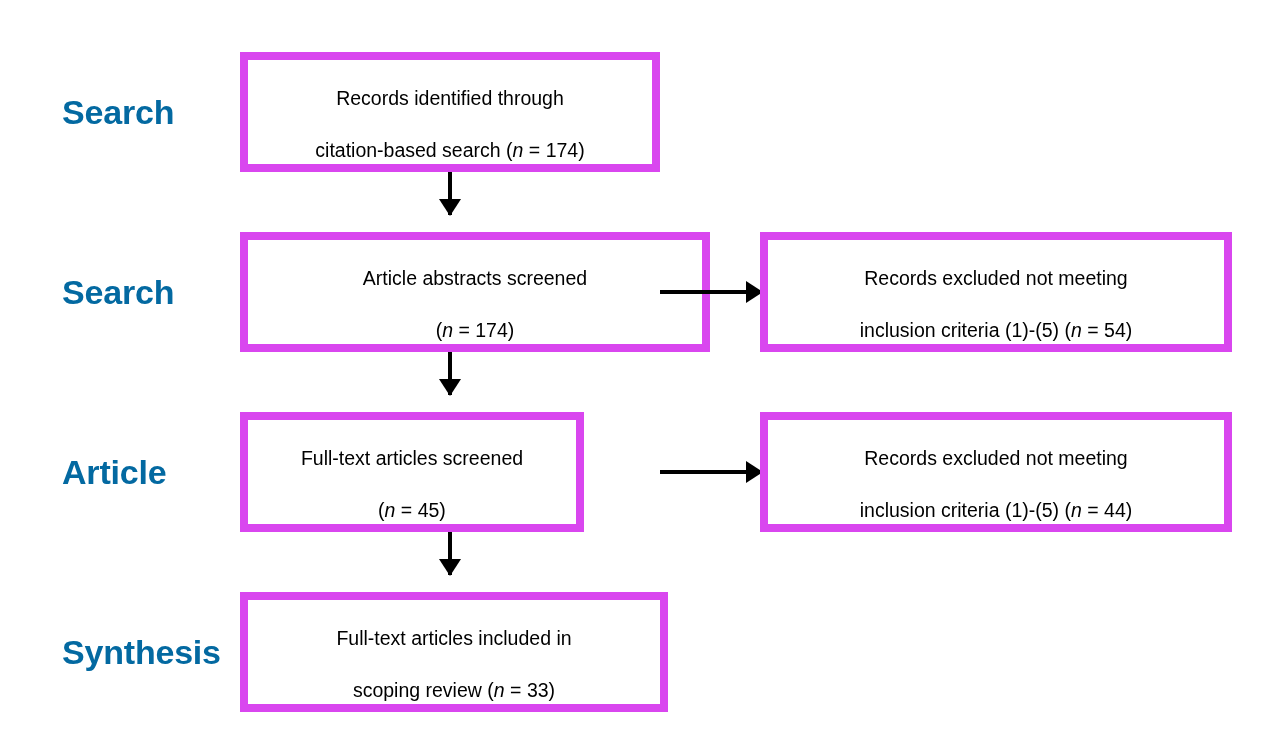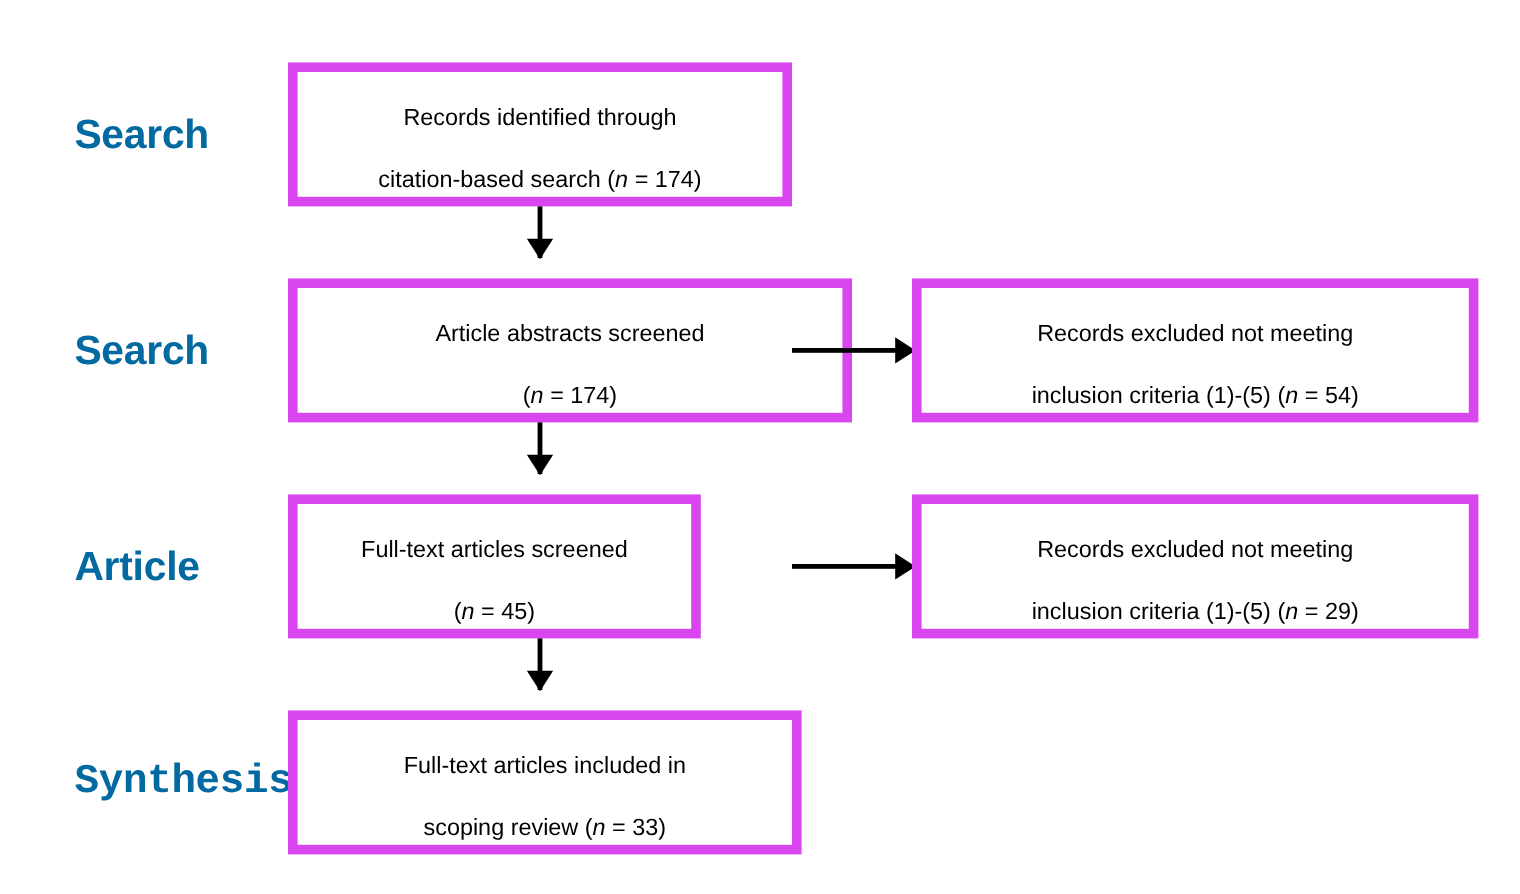--- a/index.html
+++ b/index.html
@@ -100,21 +100,21 @@
 <body>
 
 <div id="canvas">
 
   <div class="stage-label" style="top: 92px;">Search</div>
 
   <div class="stage-label" style="top: 272px;">Search</div>
 
   <div class="stage-label" style="top: 452px;">Article</div>
 
-  <div class="stage-label" style="top: 632px; font-family: Liberation Mono, monospace;">Synthesis</div>
+  <div class="stage-label" style="top: 632px;">Synthesis</div>
 
   <div class="flow-box" style="left:240px; top:52px; width:420px; height:120px;">
     <div class="box-text">
       <span>Records identified through</span><br>
       <span>citation-based search (</span><i>n</i><span> = 174)</span>
     </div>
   </div>
 
   <div class="v-arrow" style="left:448px; top:172px; height:43px;"></div>
 
@@ -141,21 +141,21 @@
       <span>Full-text articles screened</span><br>
       <span>(</span><i>n</i><span> = 45)</span>
     </div>
   </div>
 
   <div class="h-arrow" style="left:660px; top:470px; width:102px;"></div>
 
   <div class="flow-box" style="left:760px; top:412px; width:472px; height:120px;">
     <div class="box-text">
       <span>Records excluded not meeting</span><br>
-      <span>inclusion criteria (1)-(5) (</span><i>n</i><span> = 29)</span>
+      <span>inclusion criteria (1)-(5) (</span><i>n</i><span> = 44)</span>
     </div>
   </div>
 
   <div class="v-arrow" style="left:448px; top:532px; height:43px;"></div>
 
   <div class="flow-box" style="left:240px; top:592px; width:428px; height:120px;">
     <div class="box-text">
       <span>Full-text articles included in</span><br>
       <span>scoping review (</span><i>n</i><span> = 33)</span>
     </div>

